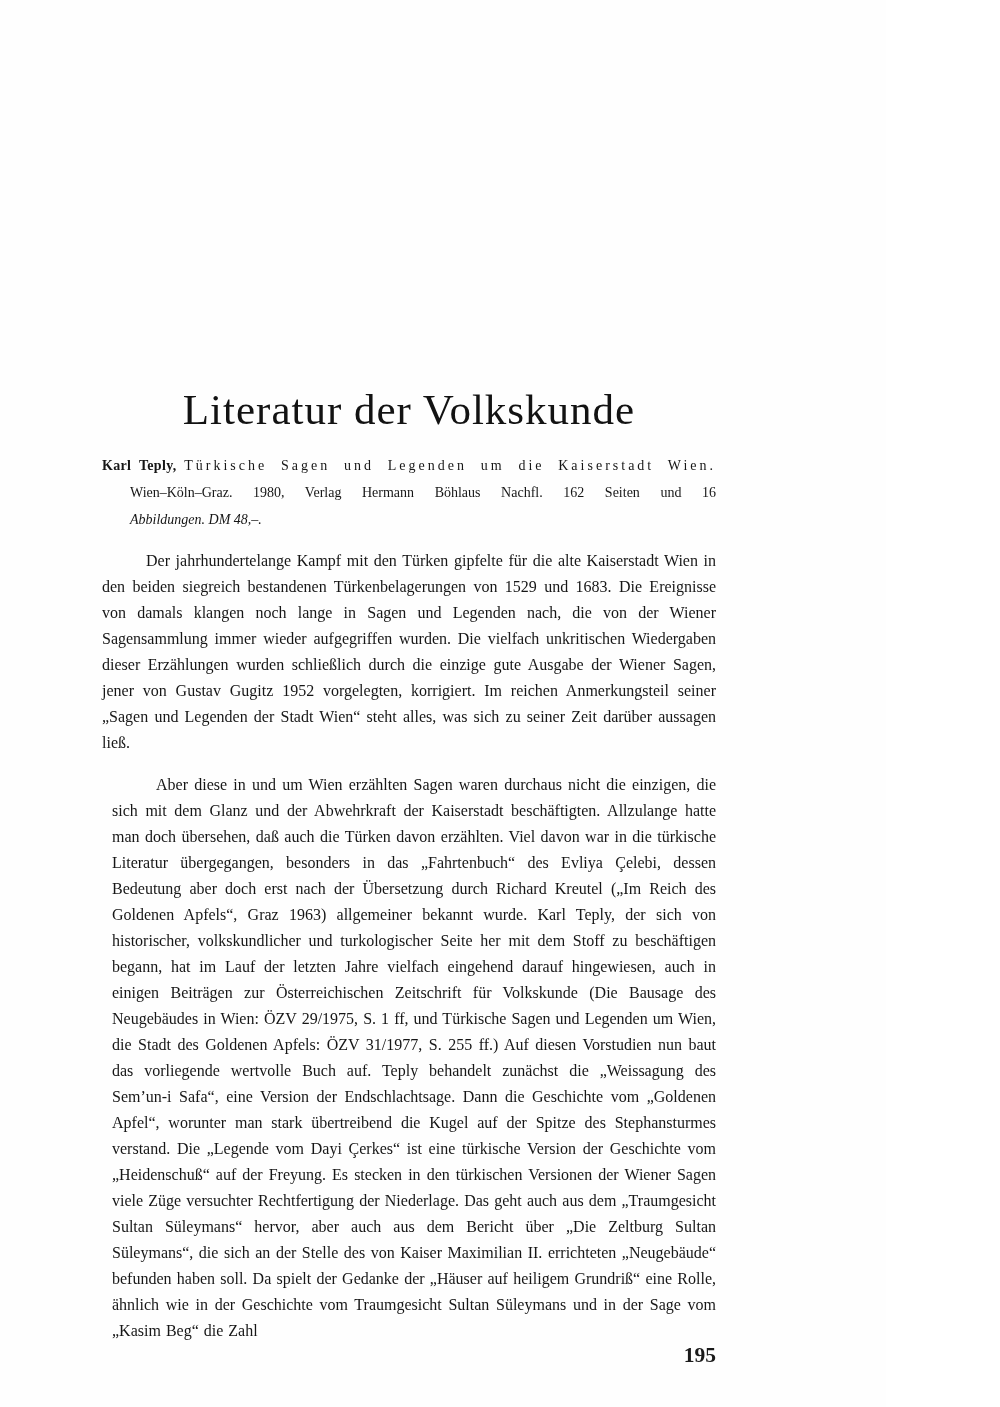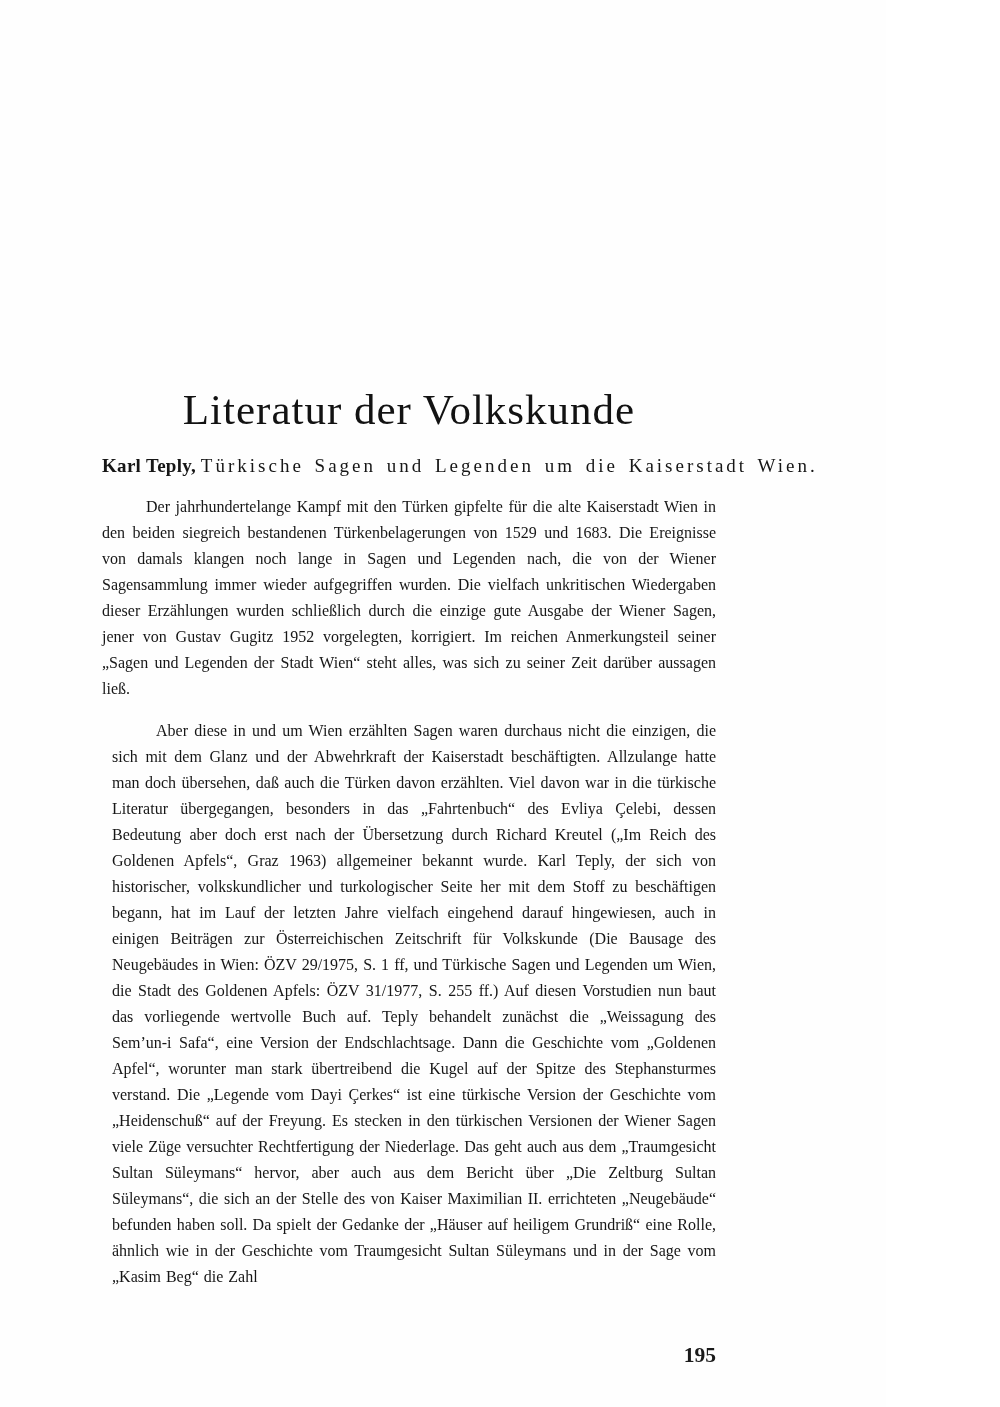--- a/index.html
+++ b/index.html
@@ -21,21 +21,21 @@
   .title {
     margin: 0 0 18px 0;
     font-size: 43px;
     line-height: 48px;
     font-weight: 400;
     text-align: center;
     letter-spacing: 1px;
     color: #121212;
   }
   .biblio {
-    font-size: 19px;
+    font-size: 14px;
     line-height: 27px;
   }
   .biblio-line1 {
     text-align: justify;
     text-align-last: justify;
     white-space: nowrap;
   }
   .author {
     font-weight: bold;
     letter-spacing: 0.3px;
@@ -86,20 +86,24 @@
 
 <div class="sheet">
 
   <h1 class="title">Literatur der Volkskunde</h1>
 
   <div class="biblio">
     <div class="biblio-line1">
       <span class="author">Karl Teply,</span>
       <span class="spaced">Türkische Sagen und Legenden um die Kaiserstadt Wien.</span>
     </div>
+    <div class="biblio-cont">
+      <div class="biblio-imprint">Wien–Köln–Graz. 1980, Verlag Hermann Böhlaus Nachfl. 162 Seiten und 16</div>
+      <div class="biblio-price">Abbildungen. DM 48,–.</div>
+    </div>
   </div>
 
   <p class="body-par first">Der jahrhundertelange Kampf mit den Türken gipfelte für die alte Kaiserstadt Wien in den beiden siegreich bestandenen Türkenbelagerungen von 1529 und 1683. Die Ereignisse von damals klangen noch lange in Sagen und Legenden nach, die von der Wiener Sagensammlung immer wieder aufgegriffen wurden. Die vielfach unkritischen Wiedergaben dieser Erzählungen wurden schließlich durch die einzige gute Ausgabe der Wiener Sagen, jener von Gustav Gugitz 1952 vorgelegten, korrigiert. Im reichen Anmerkungsteil seiner „Sagen und Legenden der Stadt Wien“ steht alles, was sich zu seiner Zeit darüber aussagen ließ.</p>
 
   <p class="body-par second">Aber diese in und um Wien erzählten Sagen waren durchaus nicht die einzigen, die sich mit dem Glanz und der Abwehrkraft der Kaiserstadt beschäftigten. Allzulange hatte man doch übersehen, daß auch die Türken davon erzählten. Viel davon war in die türkische Literatur übergegangen, besonders in das „Fahrtenbuch“ des Evliya Çelebi, dessen Bedeutung aber doch erst nach der Übersetzung durch Richard Kreutel („Im Reich des Goldenen Apfels“, Graz 1963) allgemeiner bekannt wurde. Karl Teply, der sich von historischer, volkskundlicher und turkologischer Seite her mit dem Stoff zu beschäftigen begann, hat im Lauf der letzten Jahre vielfach eingehend darauf hingewiesen, auch in einigen Beiträgen zur Österreichischen Zeitschrift für Volkskunde (Die Bausage des Neugebäudes in Wien: ÖZV 29/1975, S. 1 ff, und Türkische Sagen und Legenden um Wien, die Stadt des Goldenen Apfels: ÖZV 31/1977, S. 255 ff.) Auf diesen Vorstudien nun baut das vorliegende wertvolle Buch auf. Teply behandelt zunächst die „Weissagung des Sem’un-i Safa“, eine Version der Endschlachtsage. Dann die Geschichte vom „Goldenen Apfel“, worunter man stark übertreibend die Kugel auf der Spitze des Stephansturmes verstand. Die „Legende vom Dayi Çerkes“ ist eine türkische Version der Geschichte vom „Heidenschuß“ auf der Freyung. Es stecken in den türkischen Versionen der Wiener Sagen viele Züge versuchter Rechtfertigung der Niederlage. Das geht auch aus dem „Traumgesicht Sultan Süleymans“ hervor, aber auch aus dem Bericht über „Die Zeltburg Sultan Süleymans“, die sich an der Stelle des von Kaiser Maximilian II. errichteten „Neugebäude“ befunden haben soll. Da spielt der Gedanke der „Häuser auf heiligem Grundriß“ eine Rolle, ähnlich wie in der Geschichte vom Traumgesicht Sultan Süleymans und in der Sage vom „Kasim Beg“ die Zahl</p>
 
   <div class="pageno">195</div>
 
 </div>
 

